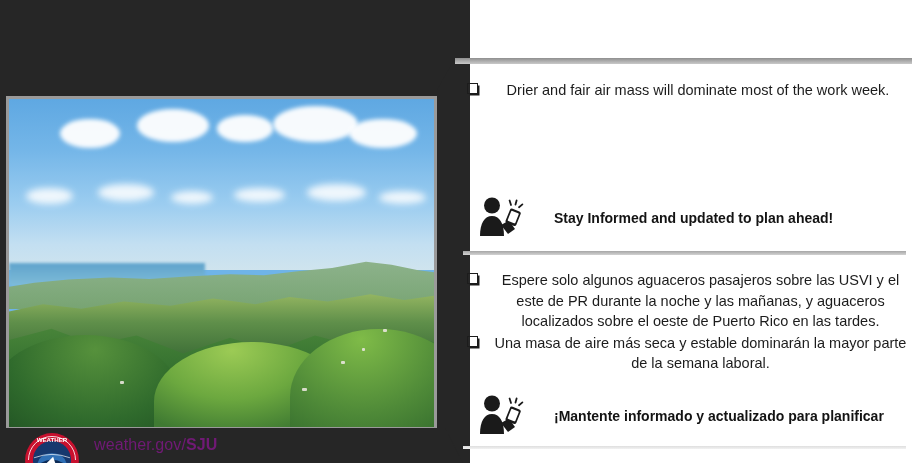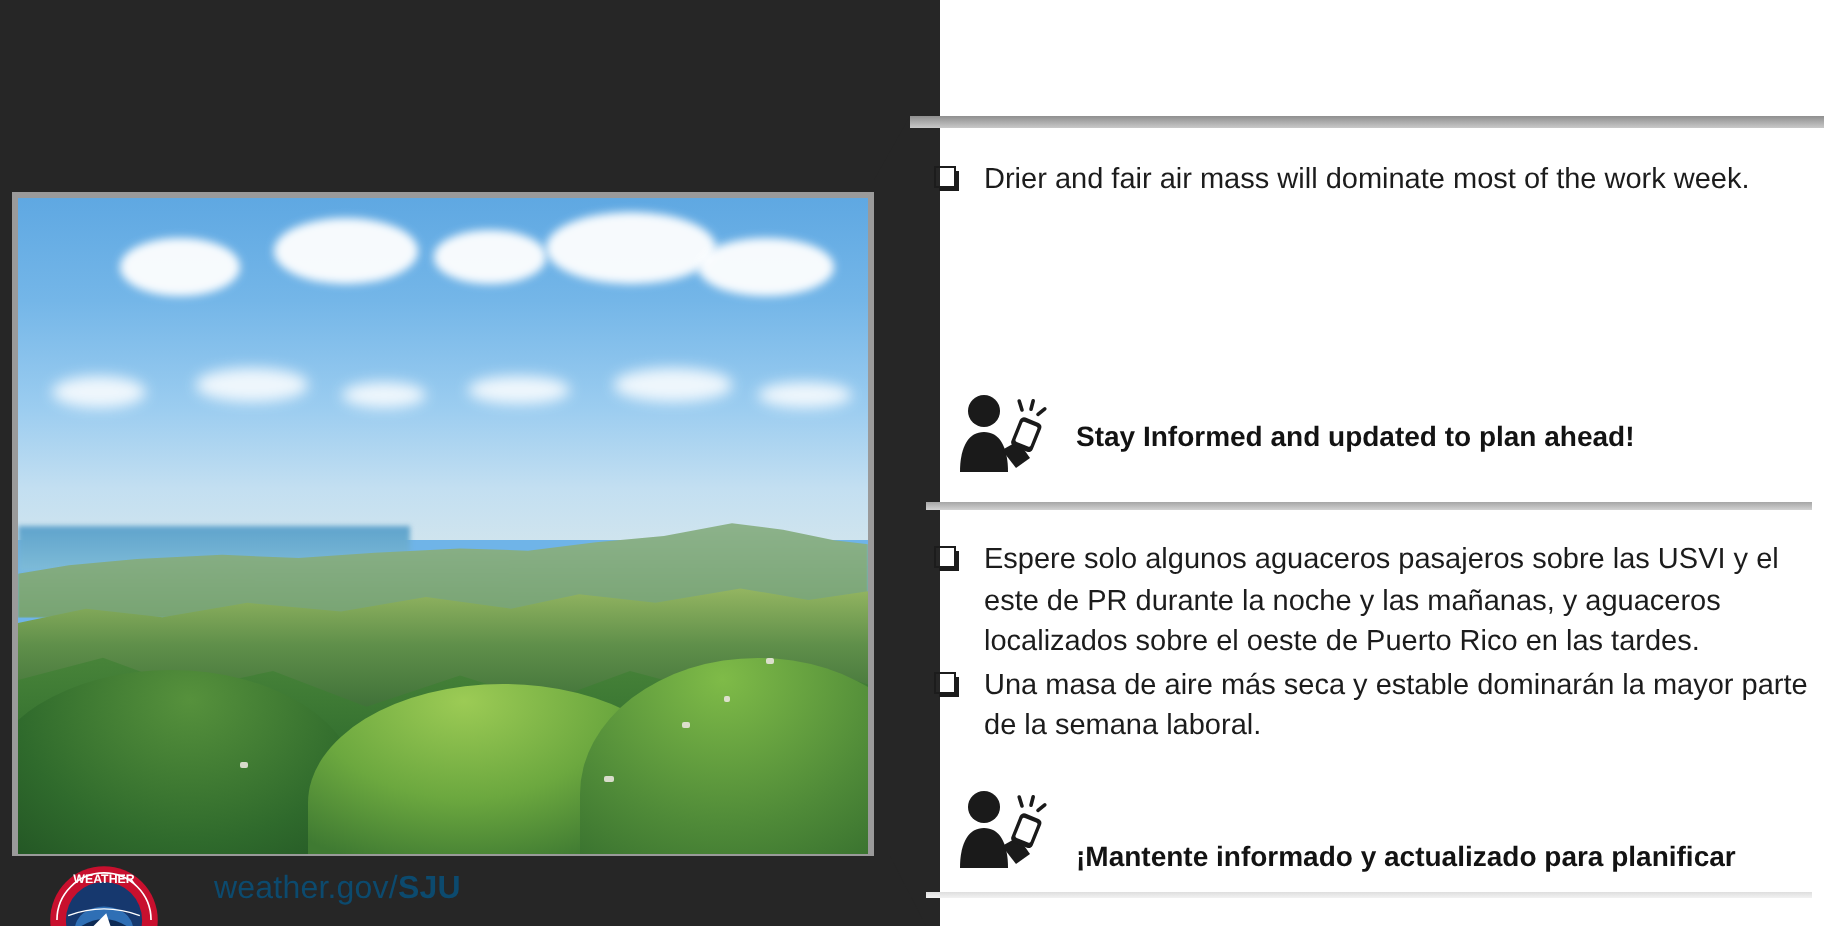--- a/index.html
+++ b/index.html
@@ -115,65 +115,65 @@
   .footer {
     position:absolute; left:0; top:428px; width:470px; height:35px;
     background:#262626; z-index:4;
     clip-path: polygon(0 0, 445px 0, 463px 35px, 0 35px);
   }
   .nws-logo {
     position:absolute; left:24px; top:432px; width:56px; height:56px;
     z-index:6;
   }
   .footer-text {
-    position:absolute; left:107px; top:436px;
-    color:#0c4a6e; font-size:16px; letter-spacing:0.1px;
+    position:absolute; left:94px; top:436px;
+    color:#701a75; font-size:16px; letter-spacing:0.1px;
     z-index:6; white-space:nowrap;
   }
   .footer-text b { font-weight:bold; }
 
   
   .right-panel {
     position:absolute; left:437px; top:58px; width:475px; height:405px;
     background:#ffffff; z-index:1;
   }
   .panel-topbar {
     position:absolute; left:455px; top:58px; width:457px; height:6px;
     background:linear-gradient(to bottom,#8f8f8f,#c9c9c9);
     z-index:5;
   }
 
   .bullets {
     position:absolute; z-index:5;
   }
-  .bullets ul { list-style:none; }
+  .bullets ul { list-style:none;text-align:center; }
   .bullets li {
     position:relative;
     padding-left:33px;
     font-size:14.5px;
     line-height:20.5px;
     color:#1c1c1c;
     margin-bottom:1px;
   }
   .bullets li .bx {
     position:absolute; left:8px; top:3px;
     width:11px; height:11px;
     border:1.6px solid #1c1c1c;
     box-shadow:2px 2px 0 -0.5px #1c1c1c;
   }
 
   .bullets-en { left:459px; top:80px; width:445px; }
   .bullets-es { left:459px; top:270px; width:450px; }
 
   .callout { position:absolute; z-index:5; display:flex; align-items:center; }
   .callout-en { left:478px; top:196px; width:420px; }
-  .callout-es { left:478px; top:394px; width:430px;align-items:flex-end; }
+  .callout-es { left:478px; top:394px; width:430px; }
   .callout .ctext {
     font-size:14px; font-weight:bold; color:#131313;
-    line-height:19px; margin-left:14px;
+    line-height:19px; margin-left:30px;
   }
 
   .divider {
     position:absolute; left:463px; top:251px; width:443px; height:4px;
     background:linear-gradient(to bottom,#a6a6a6,#d2d2d2);
     z-index:5;
   }
   .divider2 {
     position:absolute; left:463px; top:446px; width:443px; height:3px;
     background:linear-gradient(to bottom,#dedede,#f2f2f2);

